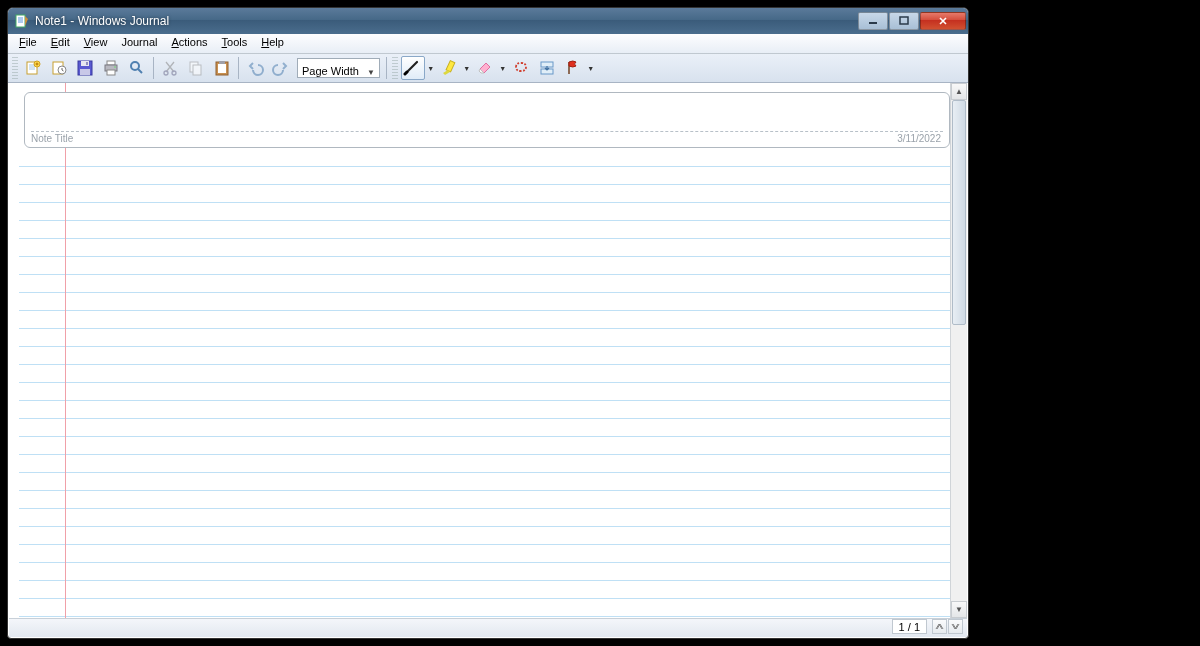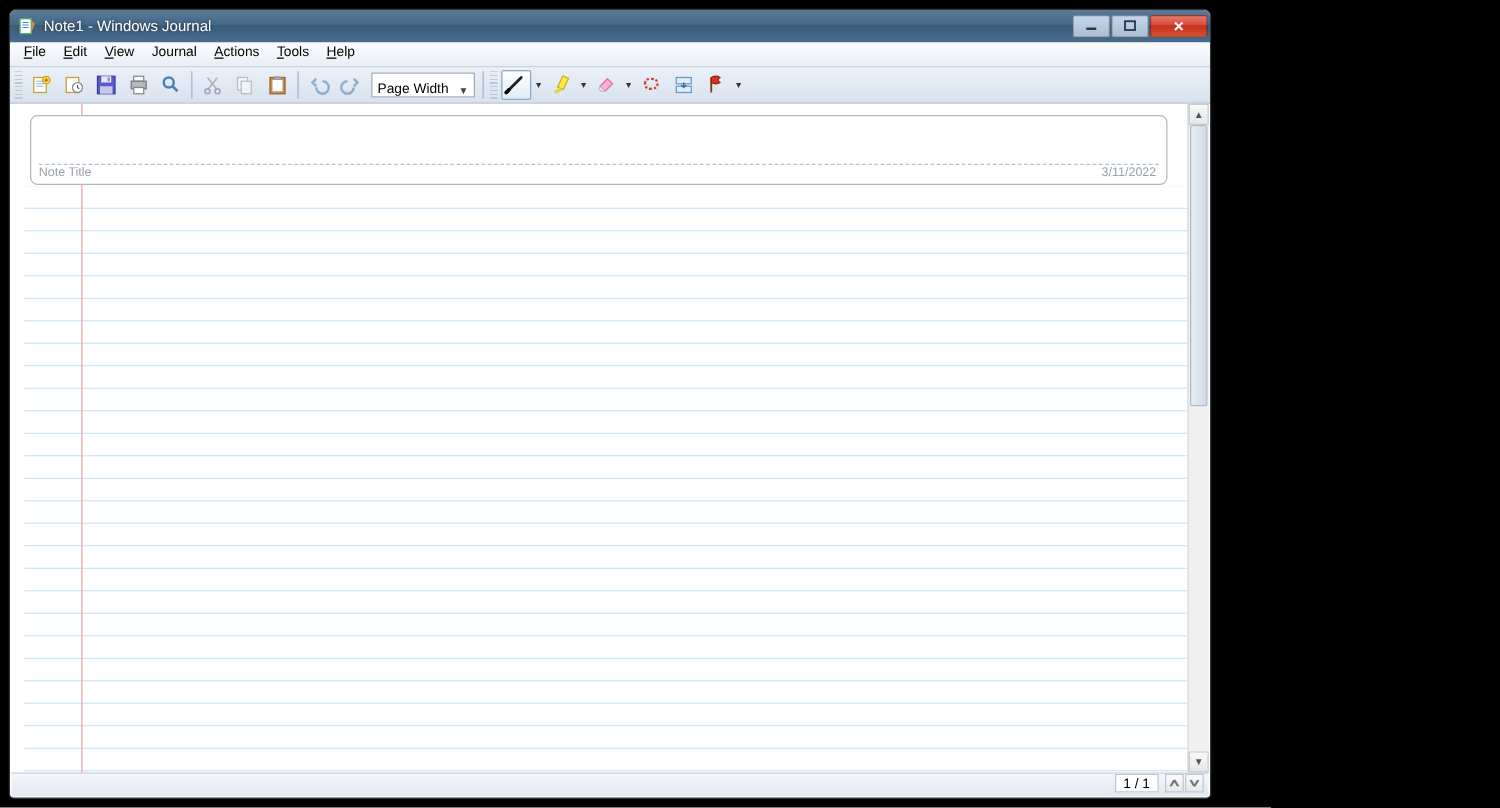--- a/index.html
+++ b/index.html
@@ -127,21 +127,21 @@
 .margin-line {
   position: absolute;
   top: 0; bottom: -200px;
   left: 46px;
   width: 1px;
   background: #f0a0a8;
   z-index: 1;
 }
 .title-box {
   position: absolute;
-  top: 9px; left: 5px; right: 16px;
+  top: 9px; left: 5px; right: 0;
   height: 56px;
   border: 1px solid #b0b8c0;
   border-radius: 6px;
   background: #fff;
   z-index: 2;
 }
 .title-box .dash {
   position: absolute;
   left: 6px; right: 6px; top: 38px;
   border-top: 1px dashed #b8c0c8;

